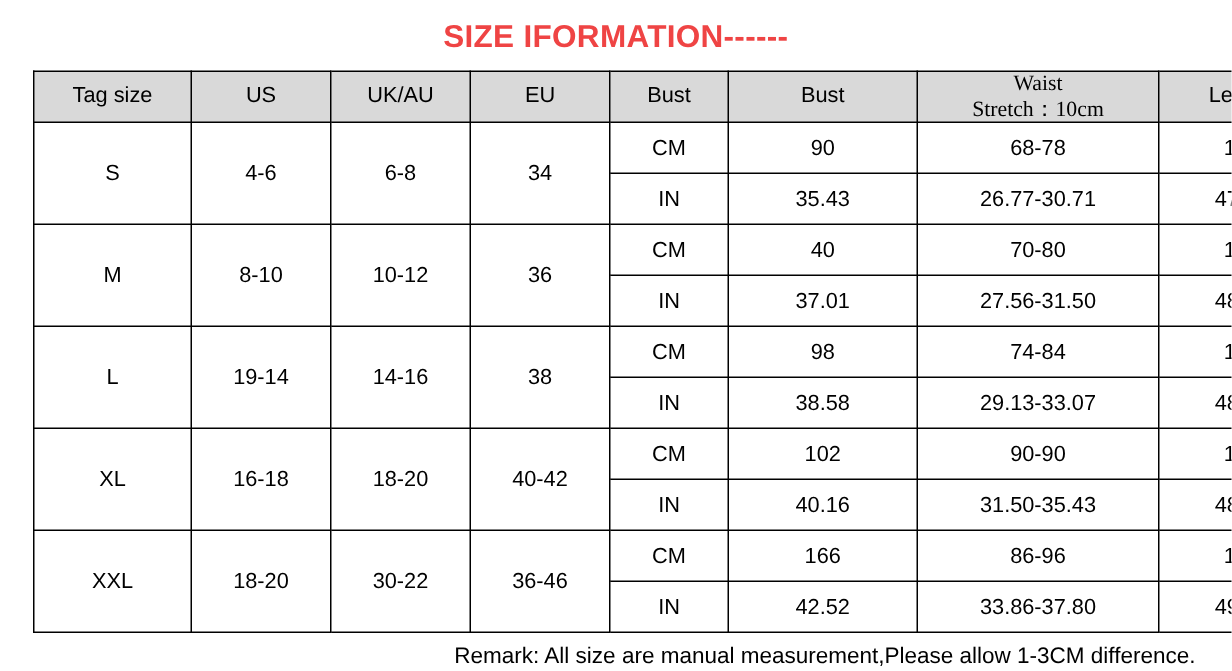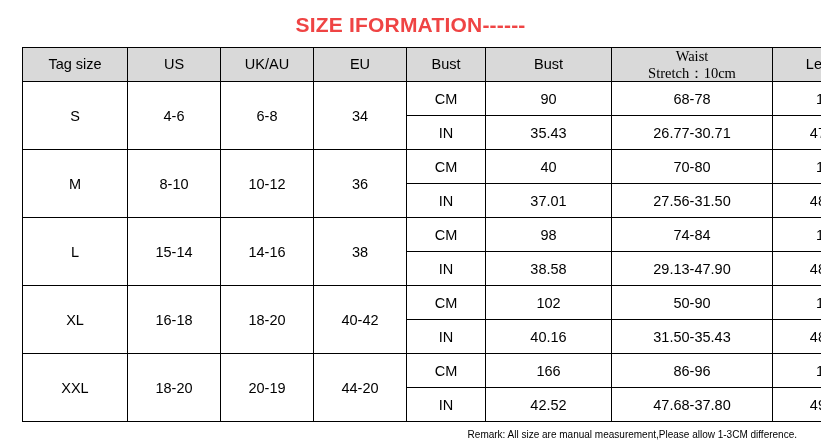--- a/index.html
+++ b/index.html
@@ -63,21 +63,21 @@
   .col-tag { width: 104px; margin-left: 36px; }
   .col-us { width: 92px; }
   .col-ukau { width: 92px; margin-left: 44px; }
   .col-eu { width: 92px; }
   .col-unit { width: 78px; }
   .col-bust { width: 125px; }
   .col-waist { width: 160px; }
   .col-length { width: 110px; }
   .remark {
     text-align: right;
-    font-size: 10px;
+    font-size: 15px;
     padding-top: 7px;
     padding-right: 2px;
     color: #000;
   }
 </style>
 </head>
 <body>
 
 <div class="page">
 
@@ -130,66 +130,66 @@
       </tr>
       <tr>
         <td>IN</td>
         <td>37.01</td>
         <td>27.56-31.50</td>
         <td>48.03</td>
       </tr>
 
       <tr>
         <td class="tag-cell" rowspan="2">L</td>
-        <td rowspan="2">15-14</td>
+        <td rowspan="2">19-14</td>
         <td rowspan="2">14-16</td>
         <td rowspan="2">38</td>
         <td>CM</td>
         <td>98</td>
         <td>74-84</td>
         <td>123</td>
       </tr>
       <tr>
         <td>IN</td>
         <td>38.58</td>
-        <td>29.13-47.90</td>
+        <td>29.13-33.07</td>
         <td>48.43</td>
       </tr>
 
       <tr>
         <td class="tag-cell" rowspan="2">XL</td>
         <td rowspan="2">16-18</td>
         <td rowspan="2">18-20</td>
         <td rowspan="2">40-42</td>
         <td>CM</td>
         <td>102</td>
-        <td>50-90</td>
+        <td>90-90</td>
         <td>124</td>
       </tr>
       <tr>
         <td>IN</td>
         <td>40.16</td>
         <td>31.50-35.43</td>
         <td>48.82</td>
       </tr>
 
       <tr>
         <td class="tag-cell" rowspan="2">XXL</td>
         <td rowspan="2">18-20</td>
-        <td rowspan="2">20-19</td>
-        <td rowspan="2">44-20</td>
+        <td rowspan="2">30-22</td>
+        <td rowspan="2">36-46</td>
         <td>CM</td>
         <td>166</td>
         <td>86-96</td>
         <td>125</td>
       </tr>
       <tr>
         <td>IN</td>
         <td>42.52</td>
-        <td>47.68-37.80</td>
+        <td>33.86-37.80</td>
         <td>49.21</td>
       </tr>
 
     </tbody>
   </table>
 
   <div class="remark">Remark: All size are manual measurement,Please allow 1-3CM difference.</div>
 
 </div>
 

